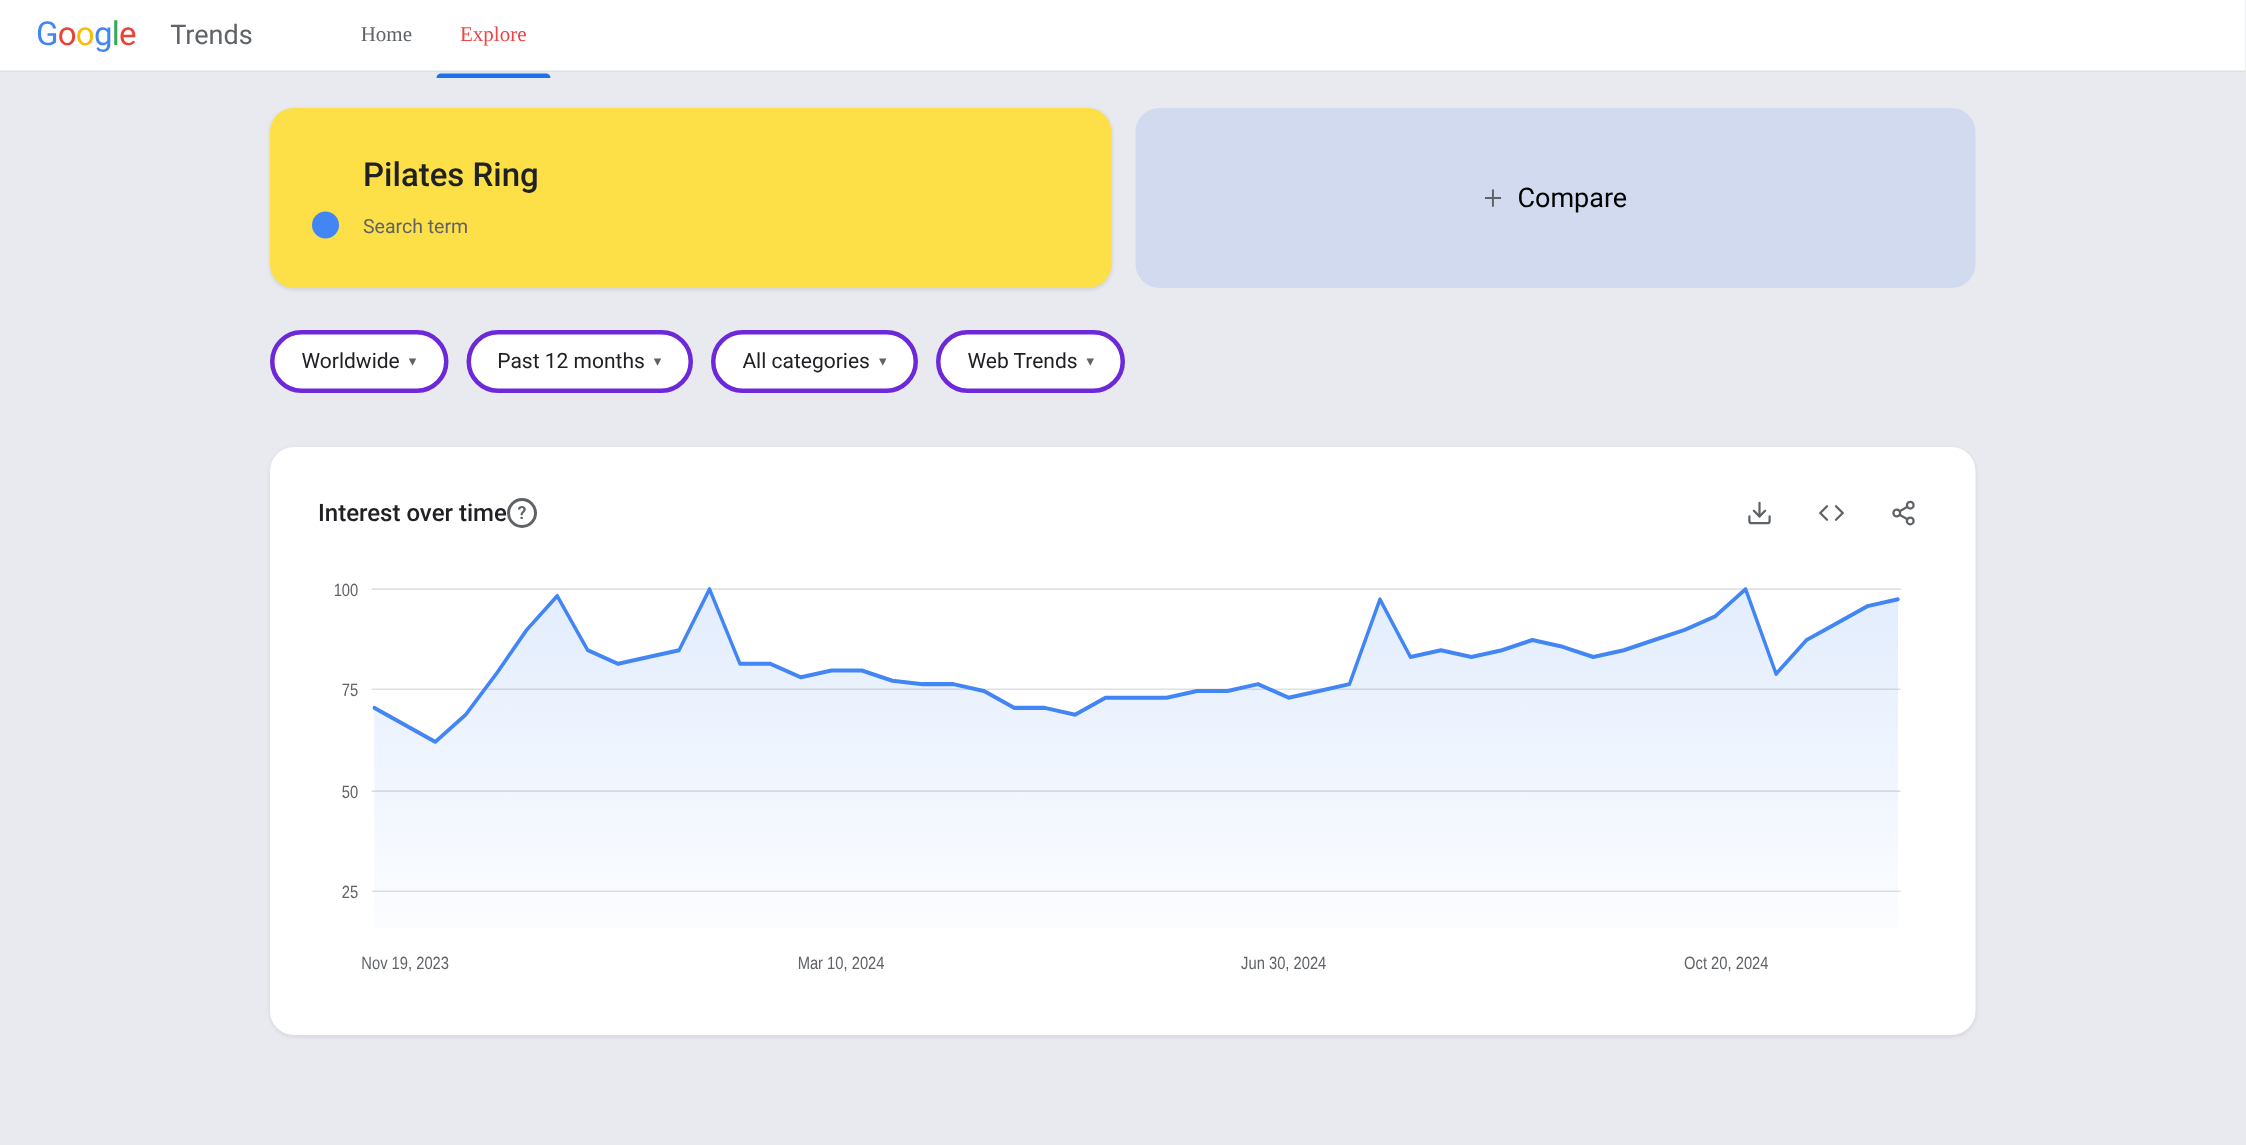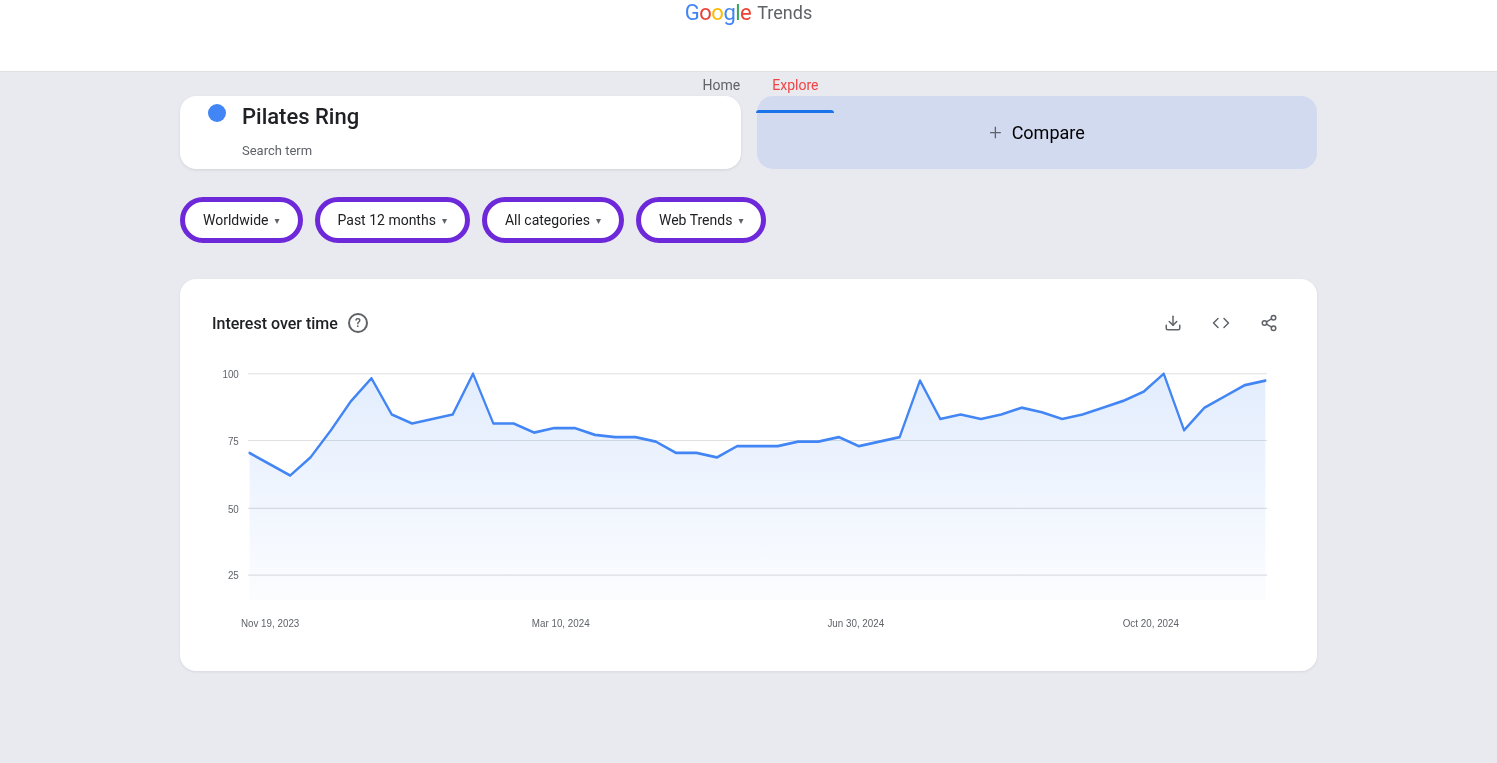--- a/index.html
+++ b/index.html
@@ -5,27 +5,26 @@
     * { box-sizing: border-box; margin: 0; padding: 0; }
     body {
       font-family: 'Google Sans', Roboto, Arial, sans-serif;
       background: #e8eaf0;
       min-height: 763px;
       width: 1497px;
     }
     
     .header {
       background: #fff;
-      height: 72px;
+      height: 48px;
       display: flex;
       align-items: center;
       padding: 0 24px;
       gap: 32px;
       border-bottom: 1px solid #e0e0e0;
-      flex-direction: column;
     }
     .logo {
       display: flex;
       align-items: center;
       gap: 4px;
     }
     .logo-google {
       font-size: 22px;
       font-weight: 400;
       letter-spacing: -0.5px;
@@ -33,29 +32,30 @@
     .logo-g { color: #4285F4; }
     .logo-o1 { color: #EA4335; }
     .logo-o2 { color: #FBBC05; }
     .logo-g2 { color: #4285F4; }
     .logo-l { color: #34A853; }
     .logo-e { color: #EA4335; }
     .logo-trends {
       font-size: 18px;
       color: #5f6368;
       font-weight: 400;
-      margin-left: 2px;
+      margin-left: 19px;
       text-align: center;
     }
     .nav {
       display: flex;
-      align-items: flex-start;
+      align-items: center;
       gap: 0;
       height: 100%;
       margin-left: 24px;
+      font-family: Liberation Serif, serif;
     }
     .nav-item {
       padding: 0 16px;
       height: 56px;
       display: flex;
       align-items: center;
       font-size: 14px;
       color: #5f6368;
       cursor: pointer;
       position: relative;
@@ -78,26 +78,26 @@
     .main {
       padding: 24px 180px;
     }
     
     .search-row {
       display: flex;
       gap: 16px;
       margin-bottom: 16px;
     }
     .search-card {
-      background: #ffffff;
+      background: #fde047;
       border-radius: 16px;
-      padding: 8px 28px;
+      padding: 33px 28px;
       flex: 1;
       display: flex;
-      align-items: flex-start;
+      align-items: flex-end;
       gap: 16px;
       box-shadow: 0 1px 3px rgba(0,0,0,0.1);
     }
     .search-dot {
       width: 18px;
       height: 18px;
       border-radius: 50%;
       background: #4285F4;
       flex-shrink: 0;
     }
@@ -138,21 +138,21 @@
       display: flex;
       gap: 12px;
       margin-bottom: 24px;
       padding: 12px 0;
     }
     .filter-btn {
       display: flex;
       align-items: center;
       gap: 6px;
       padding: 10px 18px;
-      border: 5px solid #6d28d9;
+      border: 3px solid #6d28d9;
       border-radius: 24px;
       background: #fff;
       cursor: pointer;
       font-size: 14px;
       color: #202124;
       font-family: inherit;
     }
     .filter-chevron {
       font-size: 10px;
       color: #5f6368;
@@ -165,22 +165,20 @@
       box-shadow: 0 1px 3px rgba(0,0,0,0.08);
     }
     .chart-header {
       display: flex;
       align-items: center;
       justify-content: space-between;
       margin-bottom: 24px;
     }
     .chart-title-row {
       display: flex;
-      align-items: center;
-      gap: 10px;
     }
     .chart-title {
       font-size: 16px;
       color: #202124;
       font-weight: 500;
     }
     .help-icon {
       width: 20px;
       height: 20px;
       border: 2px solid #5f6368;

